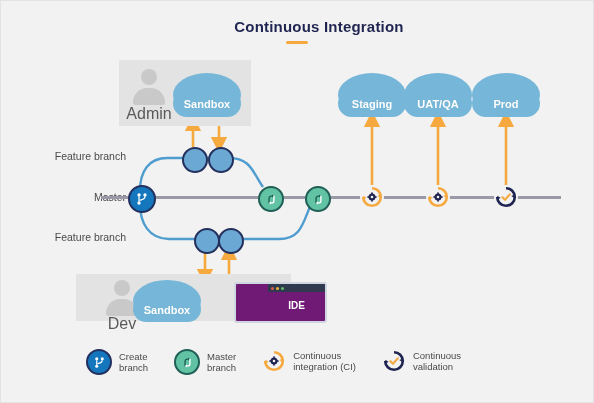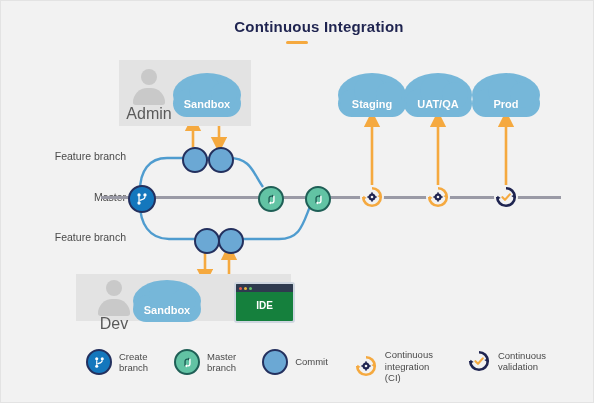--- a/index.html
+++ b/index.html
@@ -91,22 +91,23 @@
     width:24px;height:24px;background:#1477bd;border:2px solid #23305e;
   }
   .merge-node{
     width:22px;height:22px;background:#62c3a4;border:2px solid #1f5f56;
   }
   .node svg{display:block;}
 
   
   #ide{
     left:233px;top:281px;width:57px;height:37px;
-    background:#15803d;border:2px solid #cfd6e0;border-radius:3px;
+    background:#701a75;border:2px solid #cfd6e0;border-radius:3px;
     overflow:hidden;
+    padding-left:32px;
   }
   #ide .bar{
     height:8px;background:#2f3a4f;display:flex;align-items:center;gap:2px;padding-left:3px;
   }
   #ide .dot{width:3px;height:3px;border-radius:50%;}
   #ide .ide-text{
     color:#ffffff;font-weight:bold;font-size:10px;
     text-align:center;line-height:27px;
   }
 
@@ -266,21 +267,21 @@
       <path d="M12 3.2 A8.8 8.8 0 0 1 20.8 12" stroke="#1f2450" stroke-width="2.6" fill="none"></path>
       <path d="M20.8 12 A8.8 8.8 0 0 1 12 20.8" stroke="#1f2450" stroke-width="2.6" fill="none"></path>
       <path d="M12 20.8 A8.8 8.8 0 0 1 3.2 12" stroke="#1f2450" stroke-width="2.6" fill="none"></path>
       <path d="M21.4 9.2 L20.5 13.2 L17.3 11.1 z" fill="#1f2450"></path>
       <path d="M2.6 14.8 L3.5 10.8 L6.7 12.9 z" fill="#1f2450"></path>
       <path d="M8.4 12.2 L11 14.8 L15.8 9.4" stroke="#f5a93f" stroke-width="2.1" fill="none" stroke-linecap="round" stroke-linejoin="round"></path>
     </svg>
   </div>
 
   <div class="abs panel" id="dev-panel"></div>
-  <div class="abs" style="left:96px;top:279px;">
+  <div class="abs" style="left:104px;top:279px;">
     <div class="person" style="position:relative;">
       <div class="head"></div>
         <div class="body"></div>
     </div>
     <div class="person-label" style="margin-left:-8px;margin-top:1px;">Dev</div>
   </div>
 
   <div class="cloud" style="left:132px;top:279px;width:68px;height:42px;">
     <div class="cbody"></div>
     <div class="cl" style="left:2px;top:15px;width:25px;height:25px;"></div>
@@ -320,24 +321,20 @@
           <path d="M5 12.5 L5 6.5 C5 4.8 6.2 3.8 7.8 3.8 L10.2 3.8" stroke="#1f5f56" stroke-width="1.7" fill="none"></path>
           <path d="M11 3.8 L8.6 1.9 L8.6 5.7 z" fill="#1f5f56"></path>
           <path d="M11 3.5 L11 9.5 C11 11.2 9.8 12.2 8.2 12.2 L5.8 12.2" stroke="#ffffff" stroke-width="1.7" fill="none"></path>
           <path d="M5 12.2 L7.4 14.1 L7.4 10.3 z" fill="#ffffff"></path>
         </svg>
       </div>
       <div class="leg-text">Master
 branch</div>
     </div>
 
-    <div class="leg-item">
-      <div class="leg-ico node commit" style="position:relative;left:0;top:0;width:22px;height:22px;"></div>
-      <div class="leg-text">Commit</div>
-    </div>
 
     <div class="leg-item">
       <div class="leg-ico" style="width:24px;height:24px;">
         <svg width="24" height="24" viewBox="0 0 24 24">
           <path d="M12 3.2 A8.8 8.8 0 0 1 20.8 12" stroke="#f5a93f" stroke-width="2.6" fill="none"></path>
           <path d="M20.8 12 A8.8 8.8 0 0 1 12 20.8" stroke="#f5a93f" stroke-width="2.6" fill="none"></path>
           <path d="M12 20.8 A8.8 8.8 0 0 1 3.2 12" stroke="#f5a93f" stroke-width="2.6" fill="none"></path>
           <path d="M21.4 9.2 L20.5 13.2 L17.3 11.1 z" fill="#f5a93f"></path>
           <path d="M2.6 14.8 L3.5 10.8 L6.7 12.9 z" fill="#f5a93f"></path>
           <circle cx="12" cy="12" r="3.5" fill="#1f2450"></circle>

